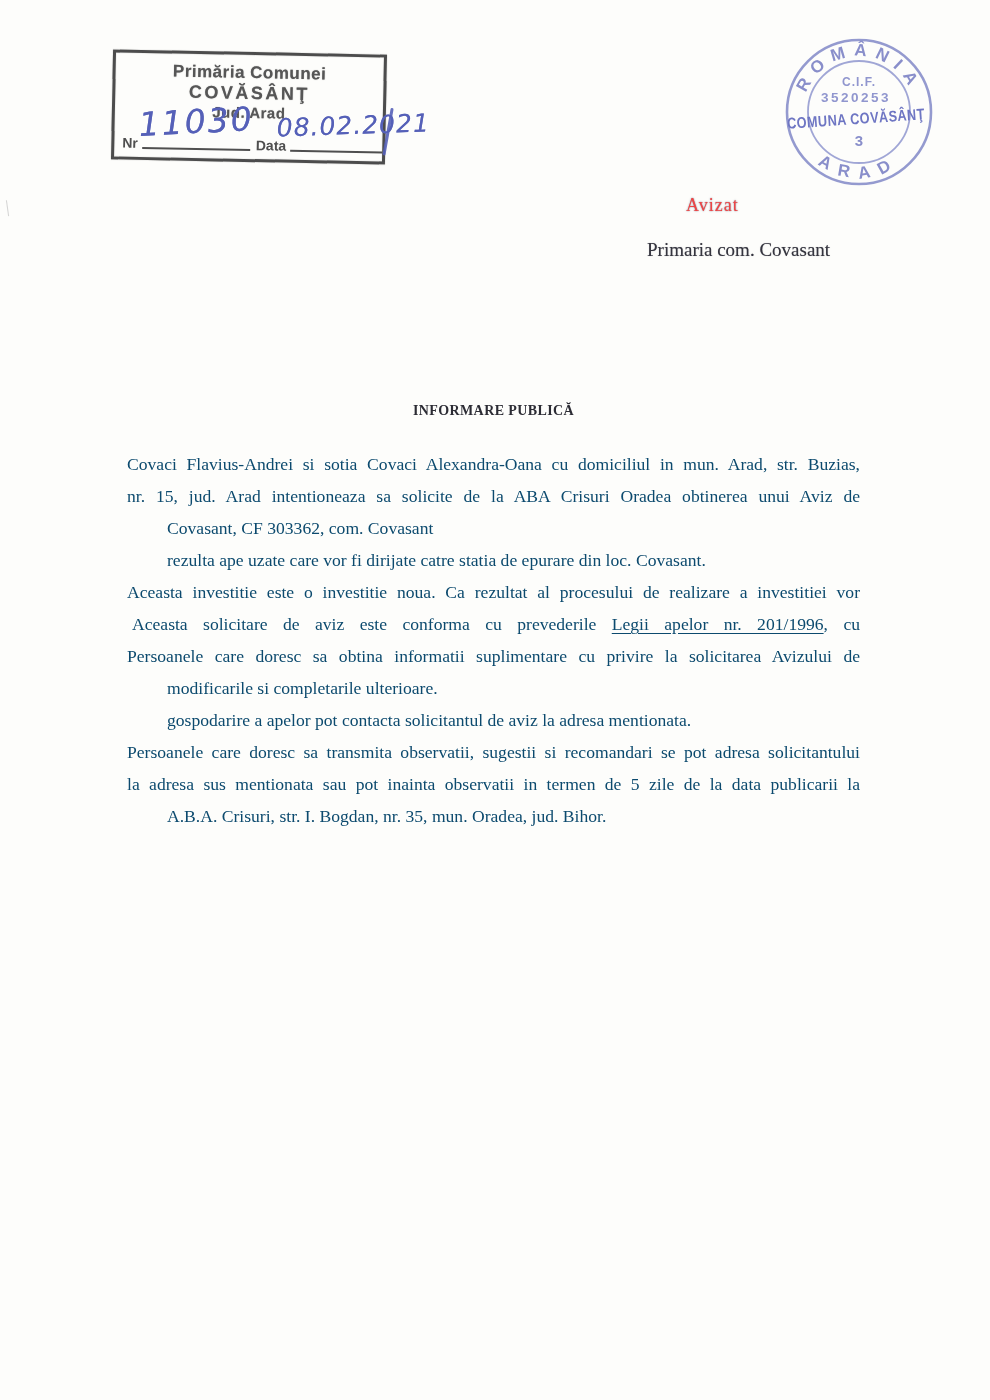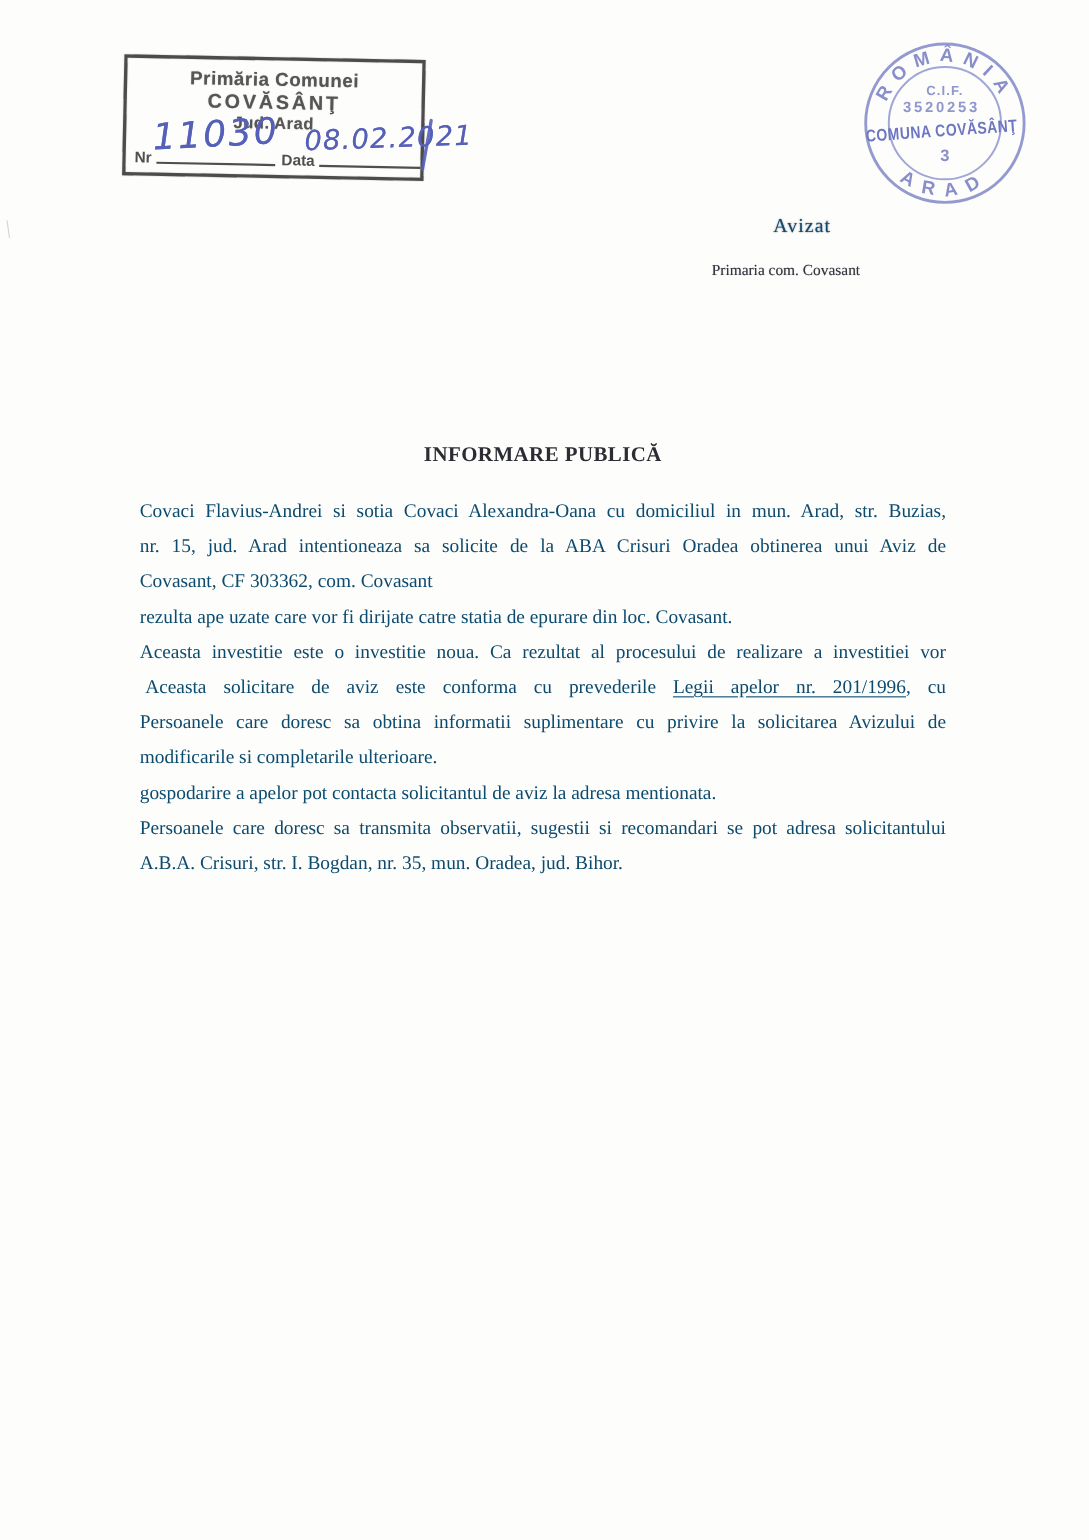--- a/index.html
+++ b/index.html
@@ -56,35 +56,35 @@
   .round-stamp{position:absolute;left:770px;top:26px;opacity:.94;}
   .round-stamp text{font-family:"Liberation Sans", sans-serif;}
   .rs-arc{fill:#8288c8;font-size:17px;font-weight:bold;letter-spacing:8px;}
   .rs-arc-b{fill:#8288c8;font-size:17px;font-weight:bold;letter-spacing:10px;}
   .rs-cif{fill:#8a90cc;font-size:12px;font-weight:bold;letter-spacing:1px;}
   .rs-cifv{fill:#8a90cc;font-size:13.5px;font-weight:bold;letter-spacing:2.5px;}
   .rs-center{fill:#666ec0;font-size:15.5px;font-weight:bold;letter-spacing:.5px;}
   .rs-num{fill:#8288c8;font-size:15px;font-weight:bold;}
 
   
-  .avizat{position:absolute;left:703px;top:195px;font-size:18px;color:#0c4a6e;
+  .avizat{position:absolute;left:686px;top:195px;font-size:18px;color:#ef4444;
           text-shadow:0 0 1.6px rgba(62,62,90,.75);letter-spacing:1px;}
-  .primaria{position:absolute;left:647px;top:239px;font-size:14px;color:#35353f;
+  .primaria{position:absolute;left:647px;top:239px;font-size:19px;color:#35353f;
           text-shadow:0 0 .8px rgba(53,53,63,.5);}
 
   
   .title{position:absolute;left:127px;top:403px;width:733px;margin:0;
-         text-align:center;font-size:19px;font-weight:bold;
+         text-align:center;font-size:14px;font-weight:bold;
          letter-spacing:.4px;color:#2c2c34;}
 
   
   .body-text{position:absolute;left:127px;top:448px;width:733px;
              font-size:17.6px;line-height:32px;color:#0c4a6e;}
   .line{text-align:justify;text-align-last:justify;white-space:normal;}
-  .line.last{text-align-last:left;}
+  .line.last{text-align-last:left;margin-left:40px;}
   .line.indent{padding-left:5px;}
   .ul{text-decoration:underline;text-underline-offset:3px;}
 
   
   .pencil-mark{position:absolute;left:7px;top:200px;width:3px;height:16px;
                border-left:1.5px solid #c9c9c9;transform:rotate(-8deg);opacity:.8;}
 </style>
 </head>
 <body>
 
@@ -135,16 +135,17 @@
     <div class="line">Covaci Flavius-Andrei si sotia Covaci Alexandra-Oana cu domiciliul in mun. Arad, str. Buzias,</div>
     <div class="line">nr. 15, jud. Arad intentioneaza sa solicite de la ABA Crisuri Oradea obtinerea unui Aviz de</div>
     <div class="line last">Covasant, CF 303362, com. Covasant</div>
     <div class="line last">rezulta ape uzate care vor fi dirijate catre statia de epurare din loc. Covasant.</div>
     <div class="line">Aceasta investitie este o investitie noua. Ca rezultat al procesului de realizare a investitiei vor</div>
     <div class="line indent"><span>Aceasta solicitare de aviz este conforma cu prevederile </span><span class="ul">Legii apelor nr. 201/1996</span><span>, cu</span></div>
     <div class="line">Persoanele care doresc sa obtina informatii suplimentare cu privire la solicitarea Avizului de</div>
     <div class="line last">modificarile si completarile ulterioare.</div>
     <div class="line last">gospodarire a apelor pot contacta solicitantul de aviz la adresa mentionata.</div>
     <div class="line">Persoanele care doresc sa transmita observatii, sugestii si recomandari se pot adresa solicitantului</div>
+    <div class="line">la adresa sus mentionata sau pot inainta observatii in termen de 5 zile de la data publicarii la</div>
     <div class="line last">A.B.A. Crisuri, str. I. Bogdan, nr. 35, mun. Oradea, jud. Bihor.</div>
   </div>
 
 </div>
 
 </body></html>

